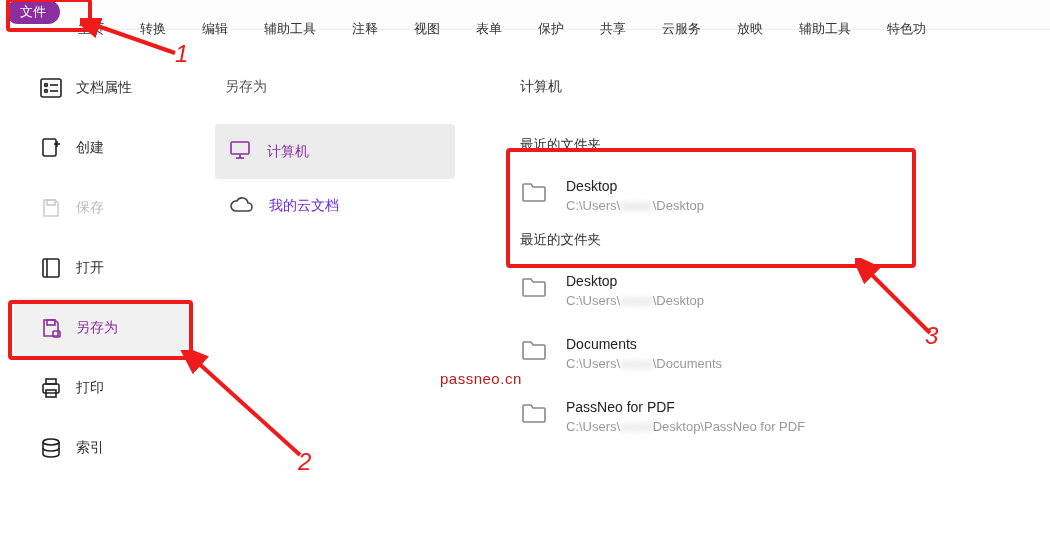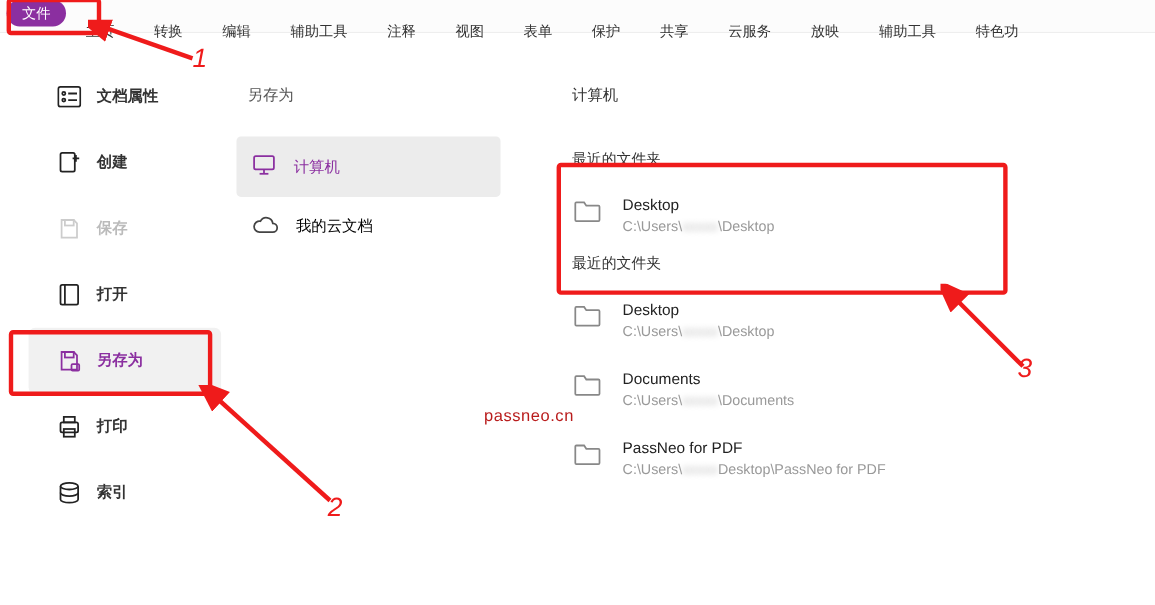--- a/index.html
+++ b/index.html
@@ -4,33 +4,33 @@
 <style>
 * { margin: 0; padding: 0; box-sizing: border-box; font-family: "Microsoft YaHei", "Segoe UI", sans-serif; }
 body { width: 1050px; height: 550px; background: #fff; position: relative; overflow: hidden; }
 
 
 .ribbon { display: flex; align-items: flex-start; height: 30px; background: #fcfcfc; border-bottom: 1px solid #eee; padding: 0 6px; gap: 0; }
 .ribbon .pill { background: #8b2fa0; color: #fff; border-radius: 14px; padding: 3px 14px; font-size: 13px; }
 .ribbon .tab { padding: 20px 18px; font-size: 13px; color: #333; cursor: pointer; white-space: nowrap; }
 
 
-.filemenu { position: absolute; left: 16px; top: 30px; width: 195px; bottom: 0; padding-top: 28px; font-weight: bold; }
+.filemenu { position: absolute; left: 4px; top: 30px; width: 195px; bottom: 0; padding-top: 28px; }
 .filemenu .item { display: flex; align-items: center; height: 60px; padding-left: 36px; gap: 14px; cursor: pointer; font-size: 14px; color: #333; }
 .filemenu .item.disabled { color: #bbb; }
 .filemenu .item.active { background: #f1f1f1; border-radius: 6px; margin: 0 10px; padding-left: 26px; color: #8b2fa0; }
 .filemenu .item .ic { width: 22px; height: 22px; flex: 0 0 22px; display: flex; align-items: center; justify-content: center; }
 .filemenu .item svg { stroke: #222; }
 .filemenu .item.disabled svg { stroke: #ccc; }
 .filemenu .item.active svg { stroke: #8b2fa0; }
 
 
 .midcol { position: absolute; left: 195px; top: 30px; width: 280px; bottom: 0; padding: 30px 20px; }
 .midcol h3 { font-weight: 400; font-size: 14px; color: #555; margin: 18px 0 28px 10px; }
-.midcol .loc { display: flex; align-items: center; gap: 16px; padding: 16px 14px; border-radius: 4px; font-size: 14px; cursor: pointer; color: #000000; }
+.midcol .loc { display: flex; align-items: center; gap: 16px; padding: 16px 14px; border-radius: 4px; font-size: 14px; cursor: pointer; color: #6d28d9; }
 .midcol .loc.active { background: #ececec; color: #8b2fa0; }
 .midcol .loc svg { stroke: #444; }
 .midcol .loc.active svg { stroke: #8b2fa0; }
 
 
 .rightcol { position: absolute; left: 475px; top: 30px; right: 0; bottom: 0; padding: 30px 30px 0 45px; }
 .rightcol h3 { font-weight: 400; font-size: 14px; color: #333; margin: 18px 0 40px 0; }
 .rightcol .sec { font-size: 13.5px; color: #333; margin-bottom: 14px; }
 .rightcol .folder { display: flex; align-items: flex-start; gap: 18px; padding: 10px 0 18px 0; cursor: pointer; }
 .rightcol .folder .fic { width: 28px; height: 24px; flex: 0 0 28px; margin-top: 2px; }

